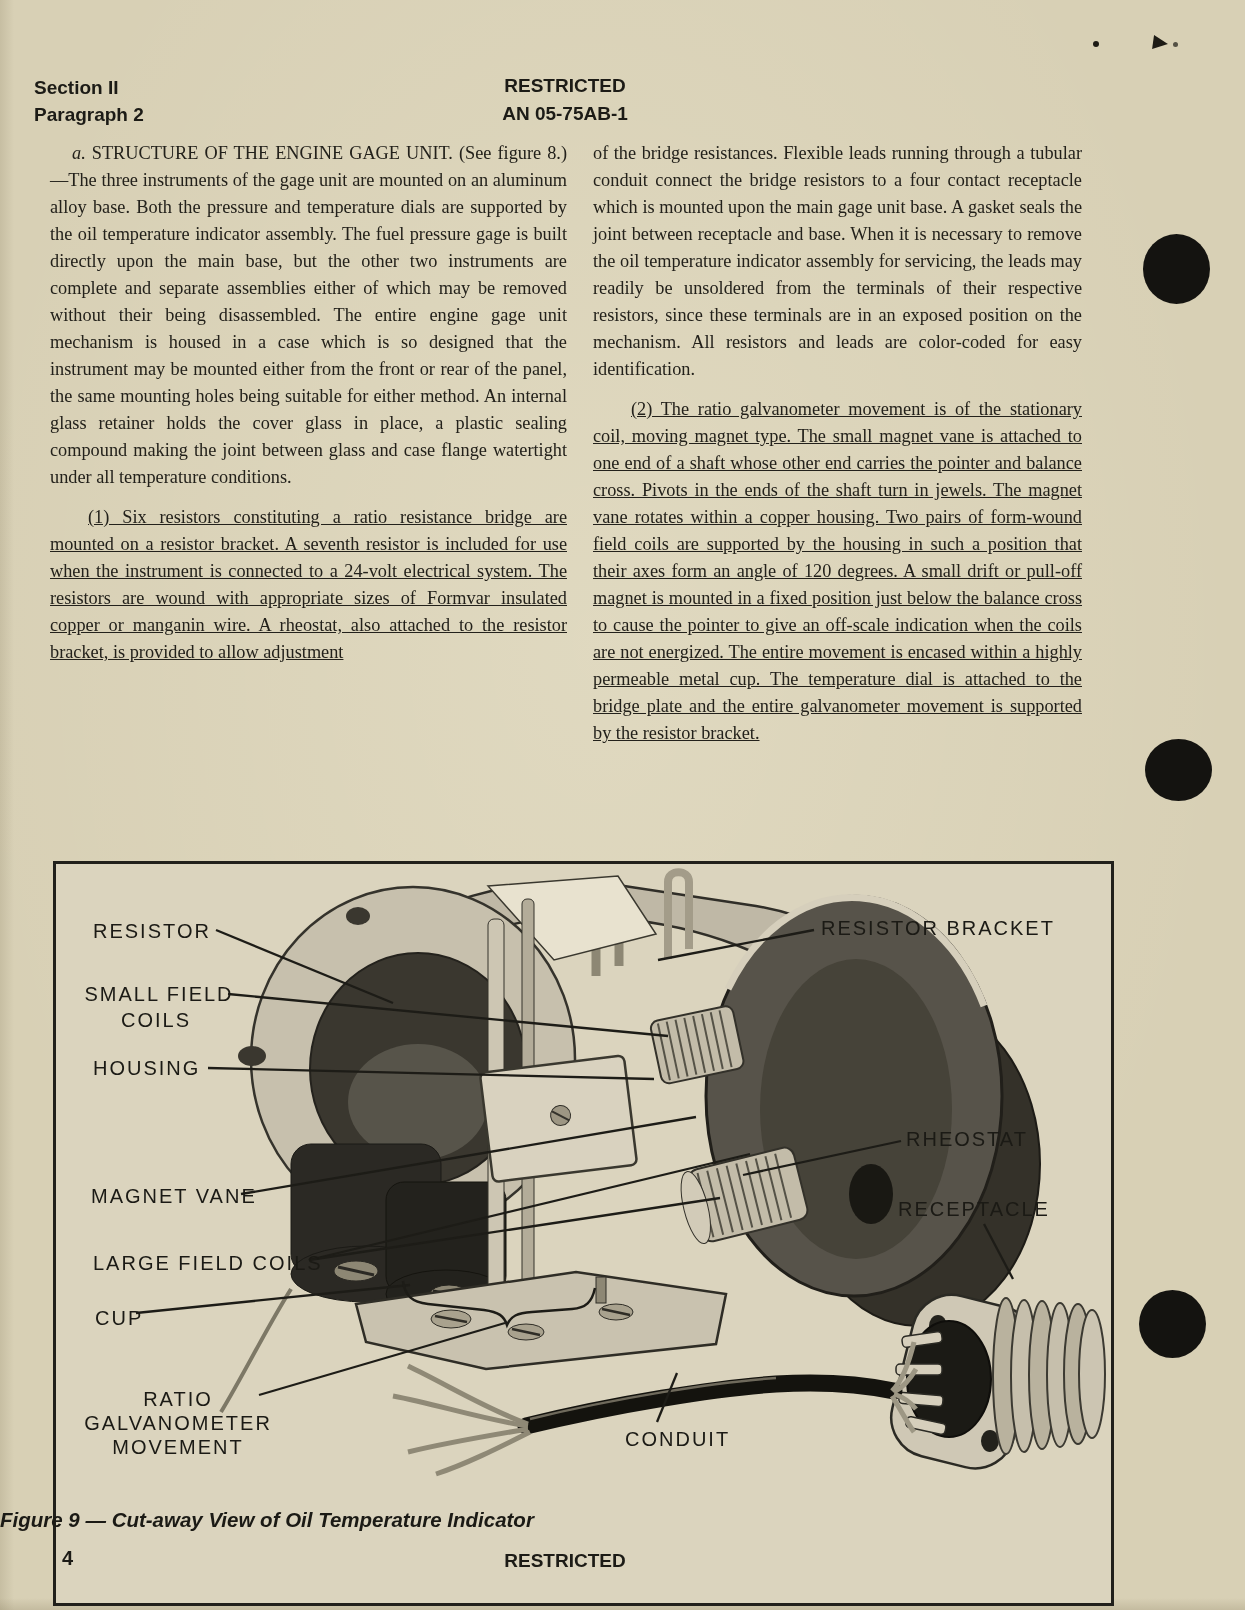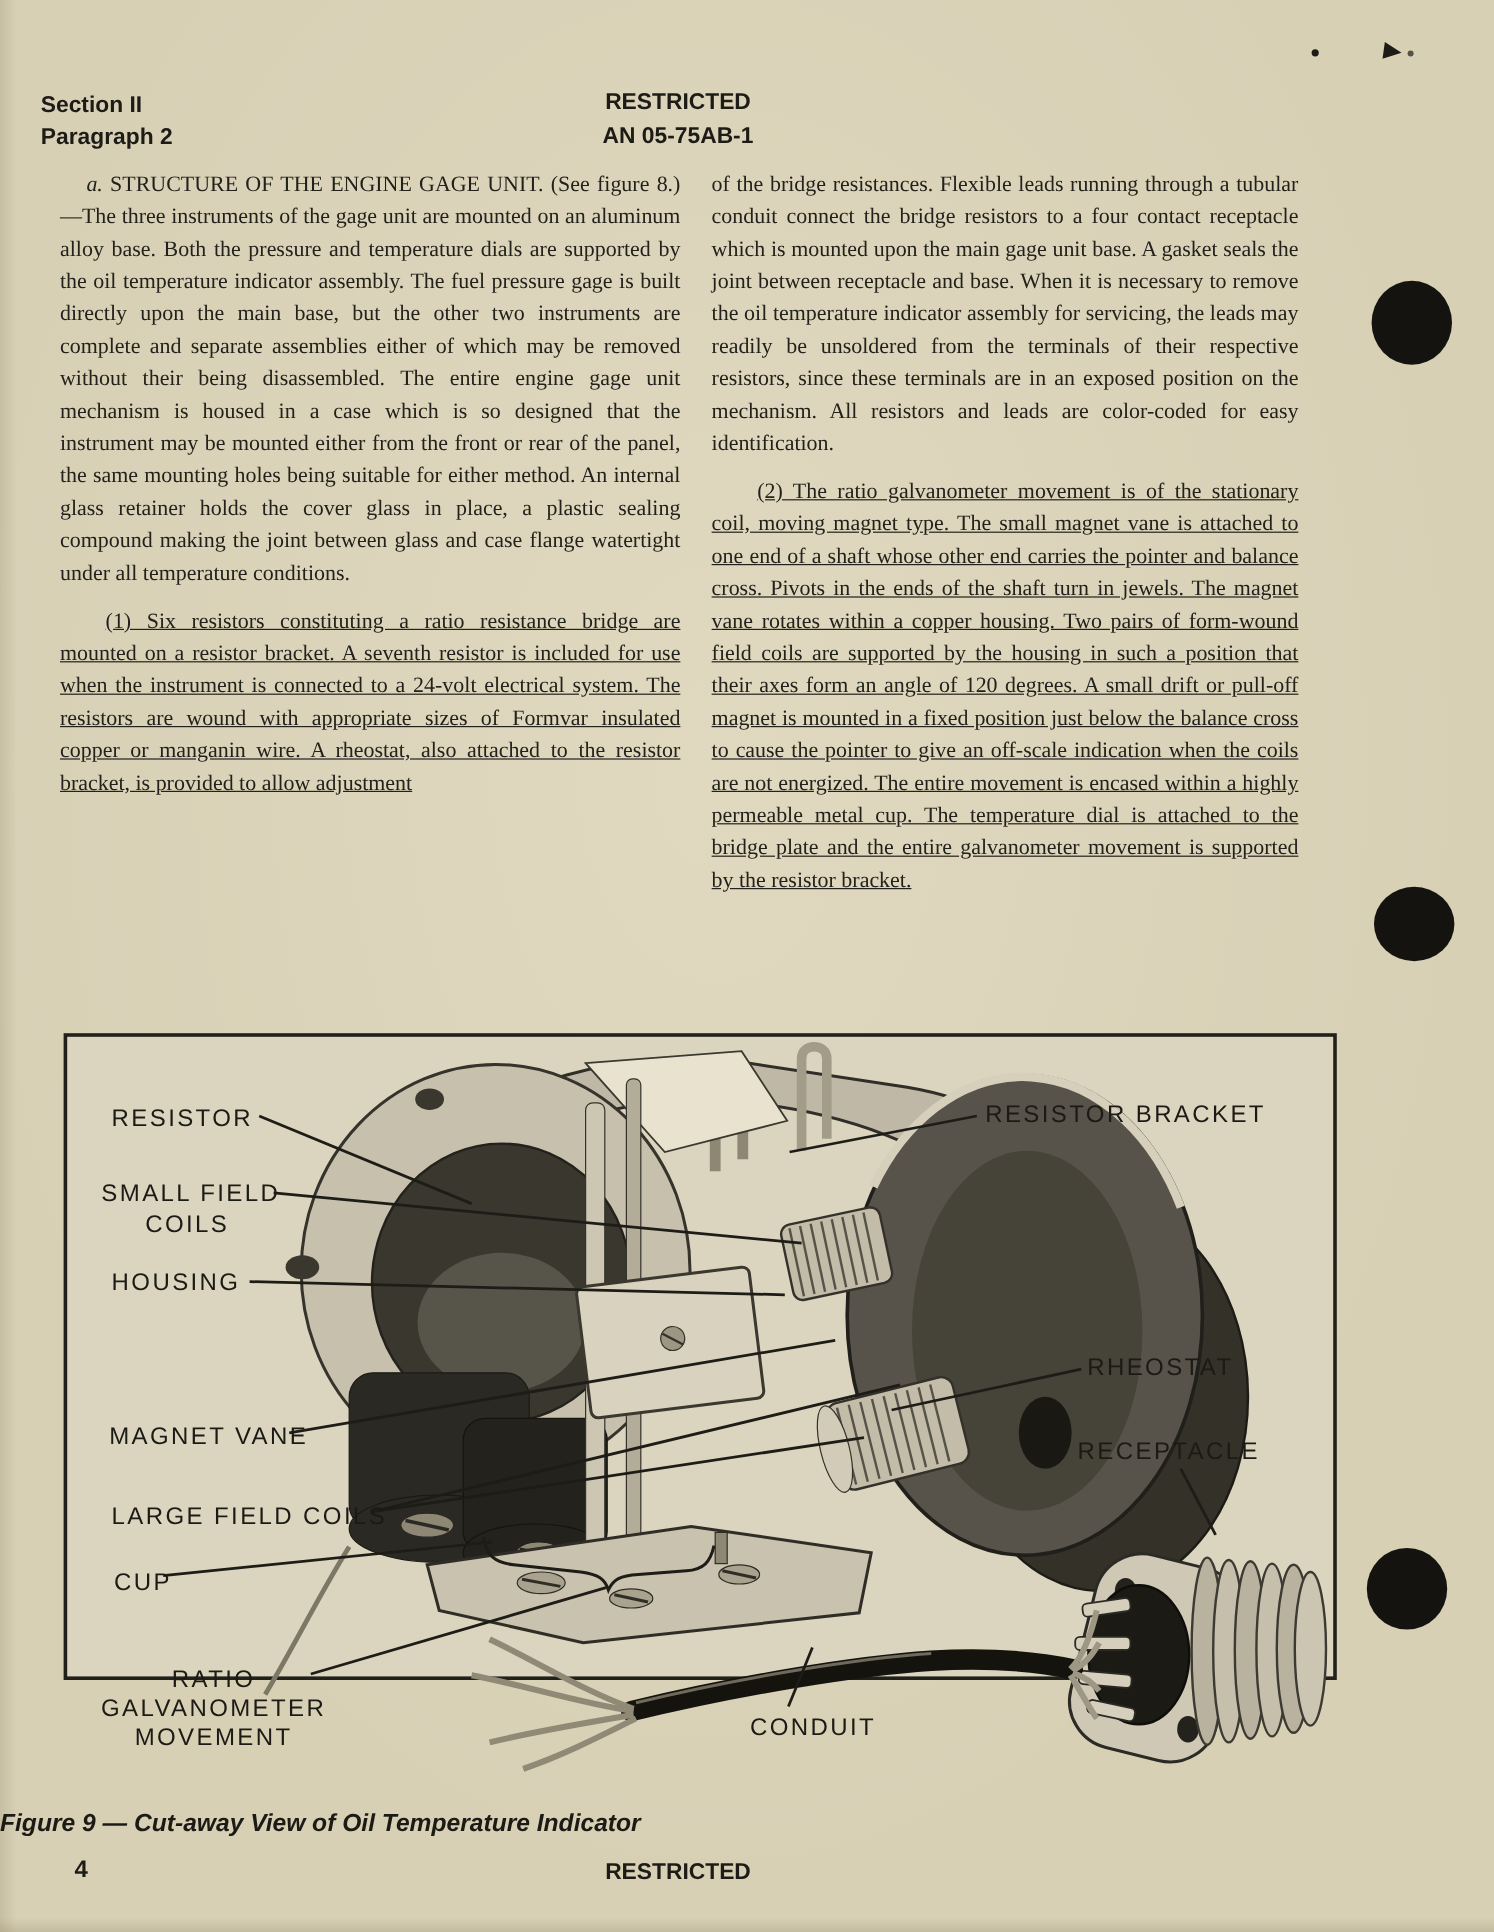--- a/index.html
+++ b/index.html
@@ -25,21 +25,21 @@
   .col-left{left:50px;width:517px;}
   .col-right{left:593px;width:489px;}
   .sec-head{font-family:"Liberation Sans",sans-serif;font-weight:bold;font-size:20px;
     letter-spacing:0.5px;color:#171611;margin:0 0 10px 0;text-align:left;}
   p.bp{margin:0 0 13px 0;}
   p.bp.ind{text-indent:22px;}
   p.bp.ind2{text-indent:38px;text-decoration:underline;}
   .lead-i{font-style:italic;}
   
   .figure-box{
-    position:absolute;left:53px;top:861px;width:1061px;height:539px;
+    position:absolute;left:53px;top:861px;width:1061px;height:745px;
     border:3px solid #21201b;background:#dbd4be;box-sizing:border-box;
   }
   .figure-box svg{position:absolute;left:0;top:0;}
   .fig-caption{
     position:absolute;left:0;top:1508px;width:1160px;text-align:left;
     font-family:"Liberation Sans",sans-serif;font-weight:bold;font-style:italic;
     font-size:20.5px;color:#1b1a15;
   }
   
   .pg-num{position:absolute;left:62px;top:1547px;font-family:"Liberation Sans",sans-serif;

